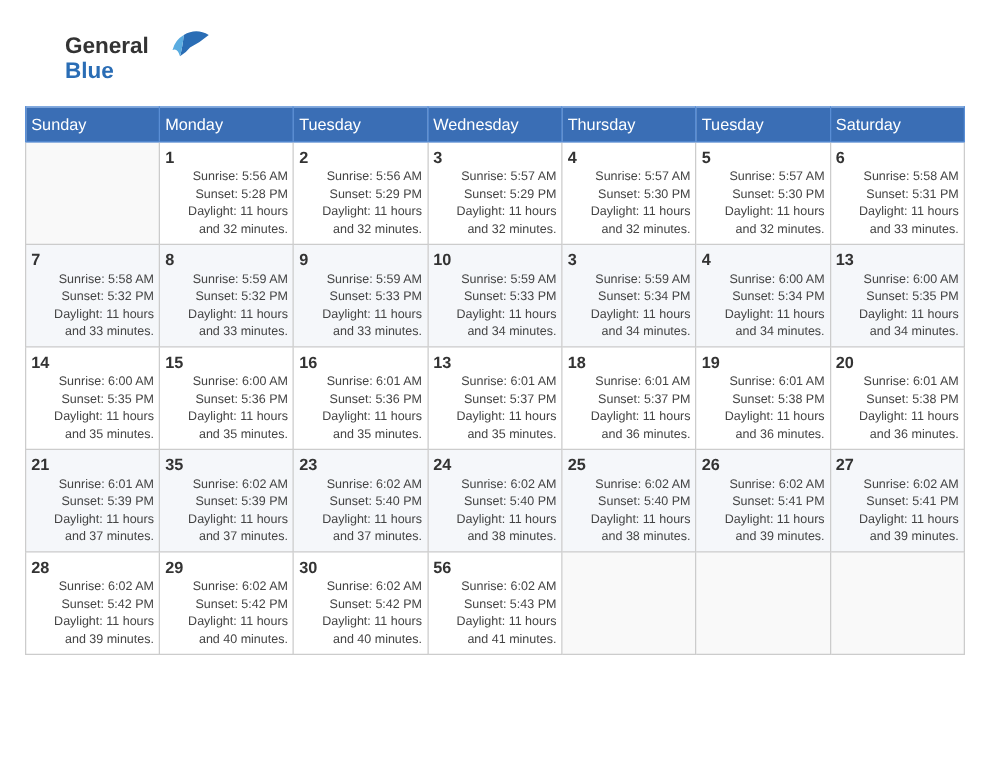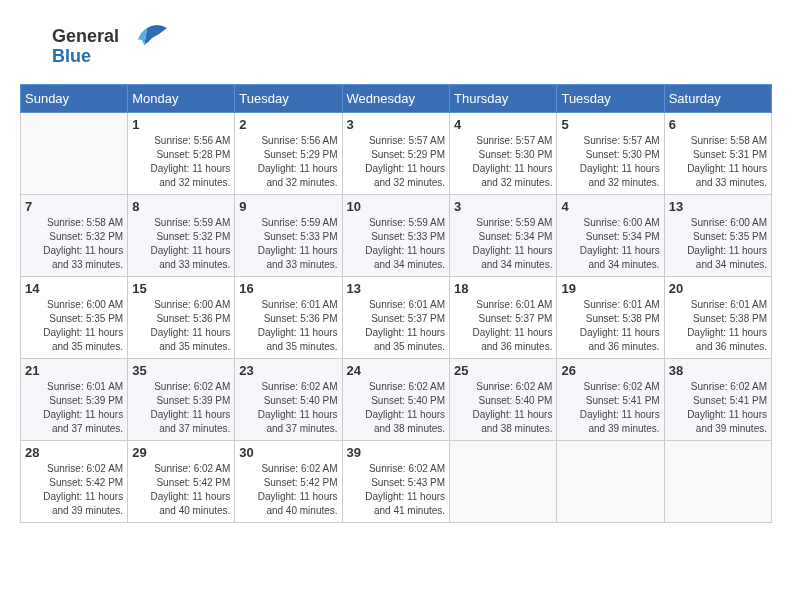--- a/index.html
+++ b/index.html
@@ -294,21 +294,21 @@
 and 38 minutes.</div>
         </td>
         <td>
           <span class="day-number">26</span>
           <div class="day-info" style="white-space: pre-line;">Sunrise: 6:02 AM
 Sunset: 5:41 PM
 Daylight: 11 hours
 and 39 minutes.</div>
         </td>
         <td>
-          <span class="day-number">38</span>
+          <span class="day-number">27</span>
           <div class="day-info" style="white-space: pre-line;">Sunrise: 6:02 AM
 Sunset: 5:41 PM
 Daylight: 11 hours
 and 39 minutes.</div>
         </td>
       </tr>
       <tr>
         <td>
           <span class="day-number">28</span>
           <div class="day-info" style="white-space: pre-line;">Sunrise: 6:02 AM
@@ -324,21 +324,21 @@
 and 40 minutes.</div>
         </td>
         <td>
           <span class="day-number">30</span>
           <div class="day-info" style="white-space: pre-line;">Sunrise: 6:02 AM
 Sunset: 5:42 PM
 Daylight: 11 hours
 and 40 minutes.</div>
         </td>
         <td>
-          <span class="day-number">39</span>
+          <span class="day-number">56</span>
           <div class="day-info" style="white-space: pre-line;">Sunrise: 6:02 AM
 Sunset: 5:43 PM
 Daylight: 11 hours
 and 41 minutes.</div>
         </td>
         <td class="empty-cell"></td>
         <td class="empty-cell"></td>
         <td class="empty-cell"></td>
       </tr>
     </tbody>

